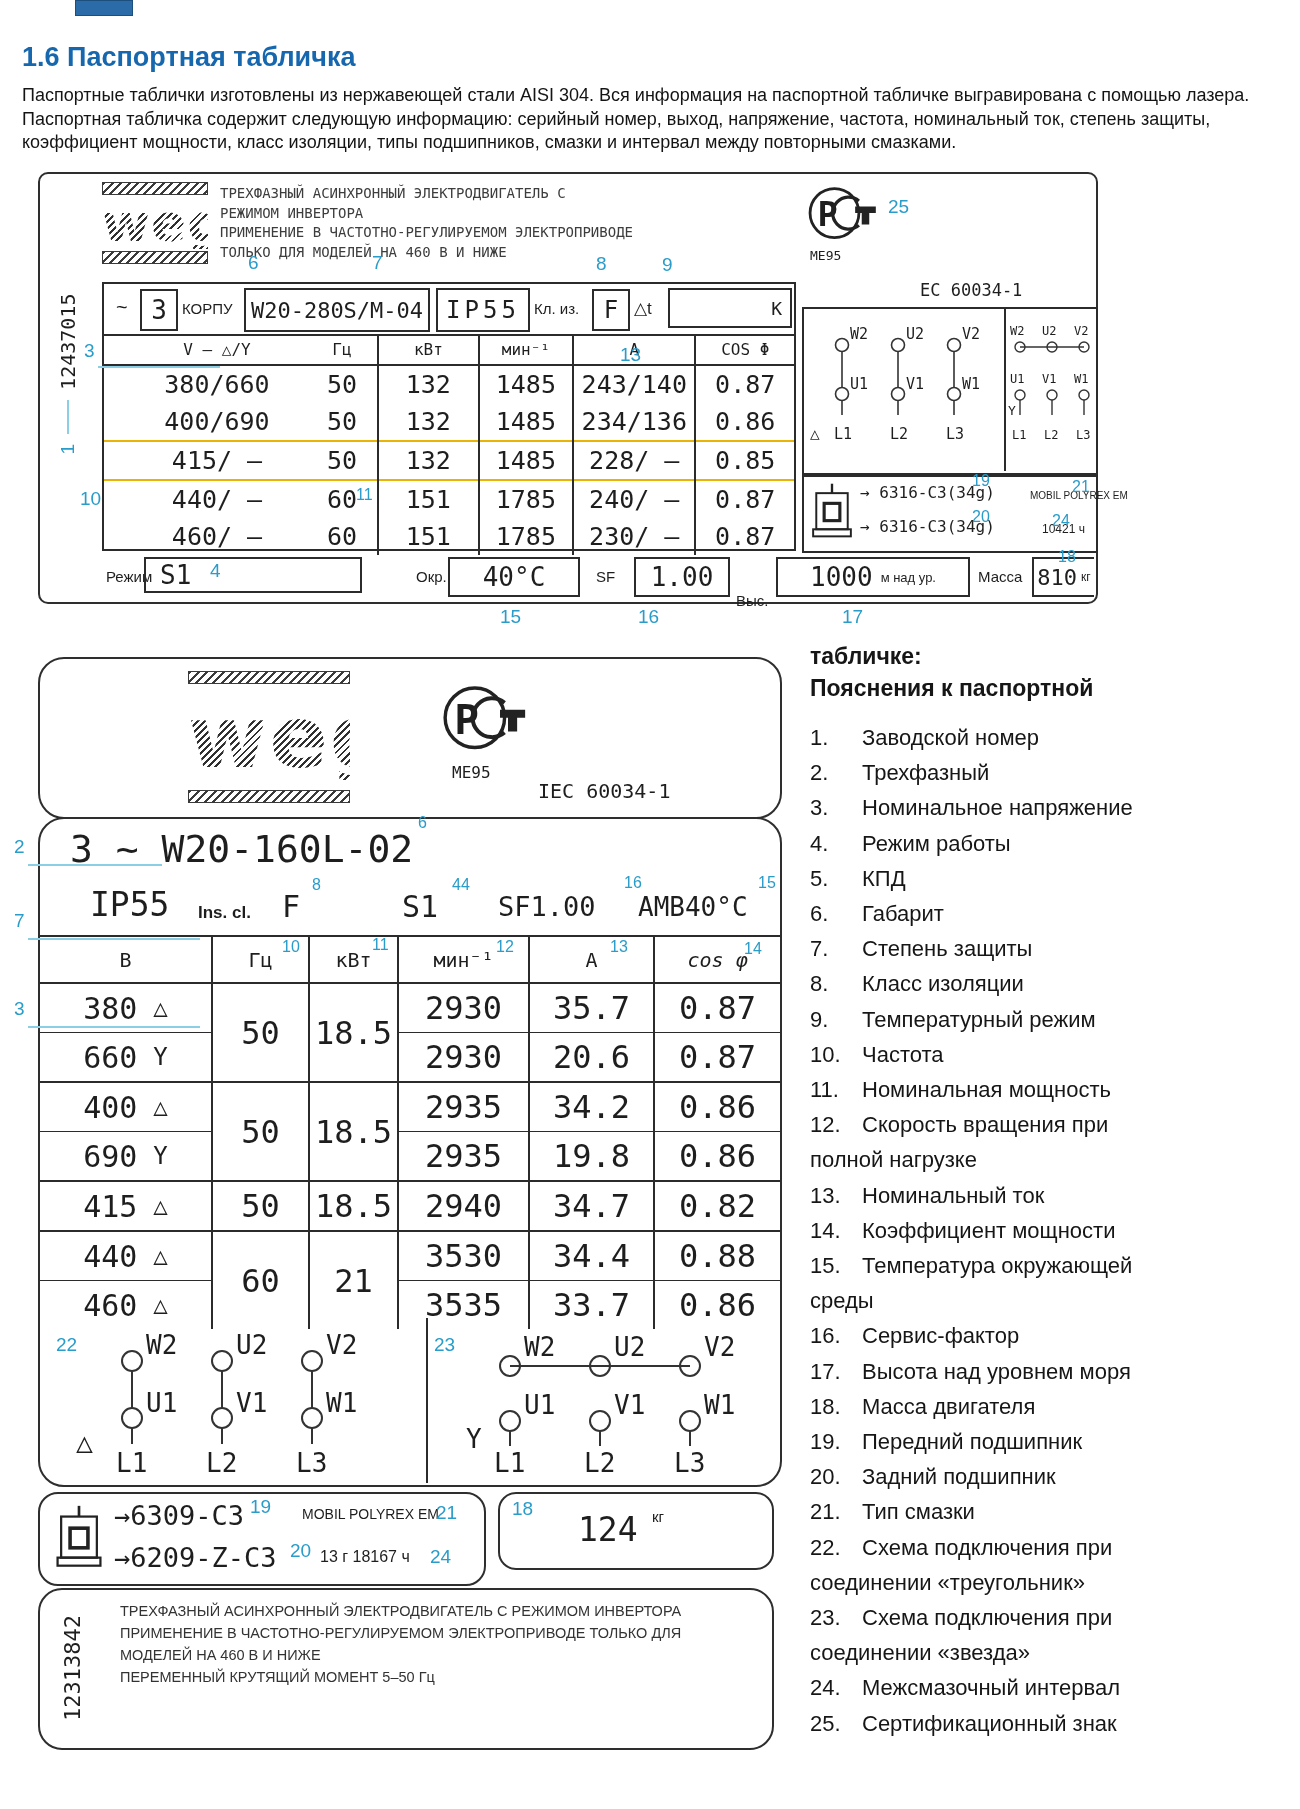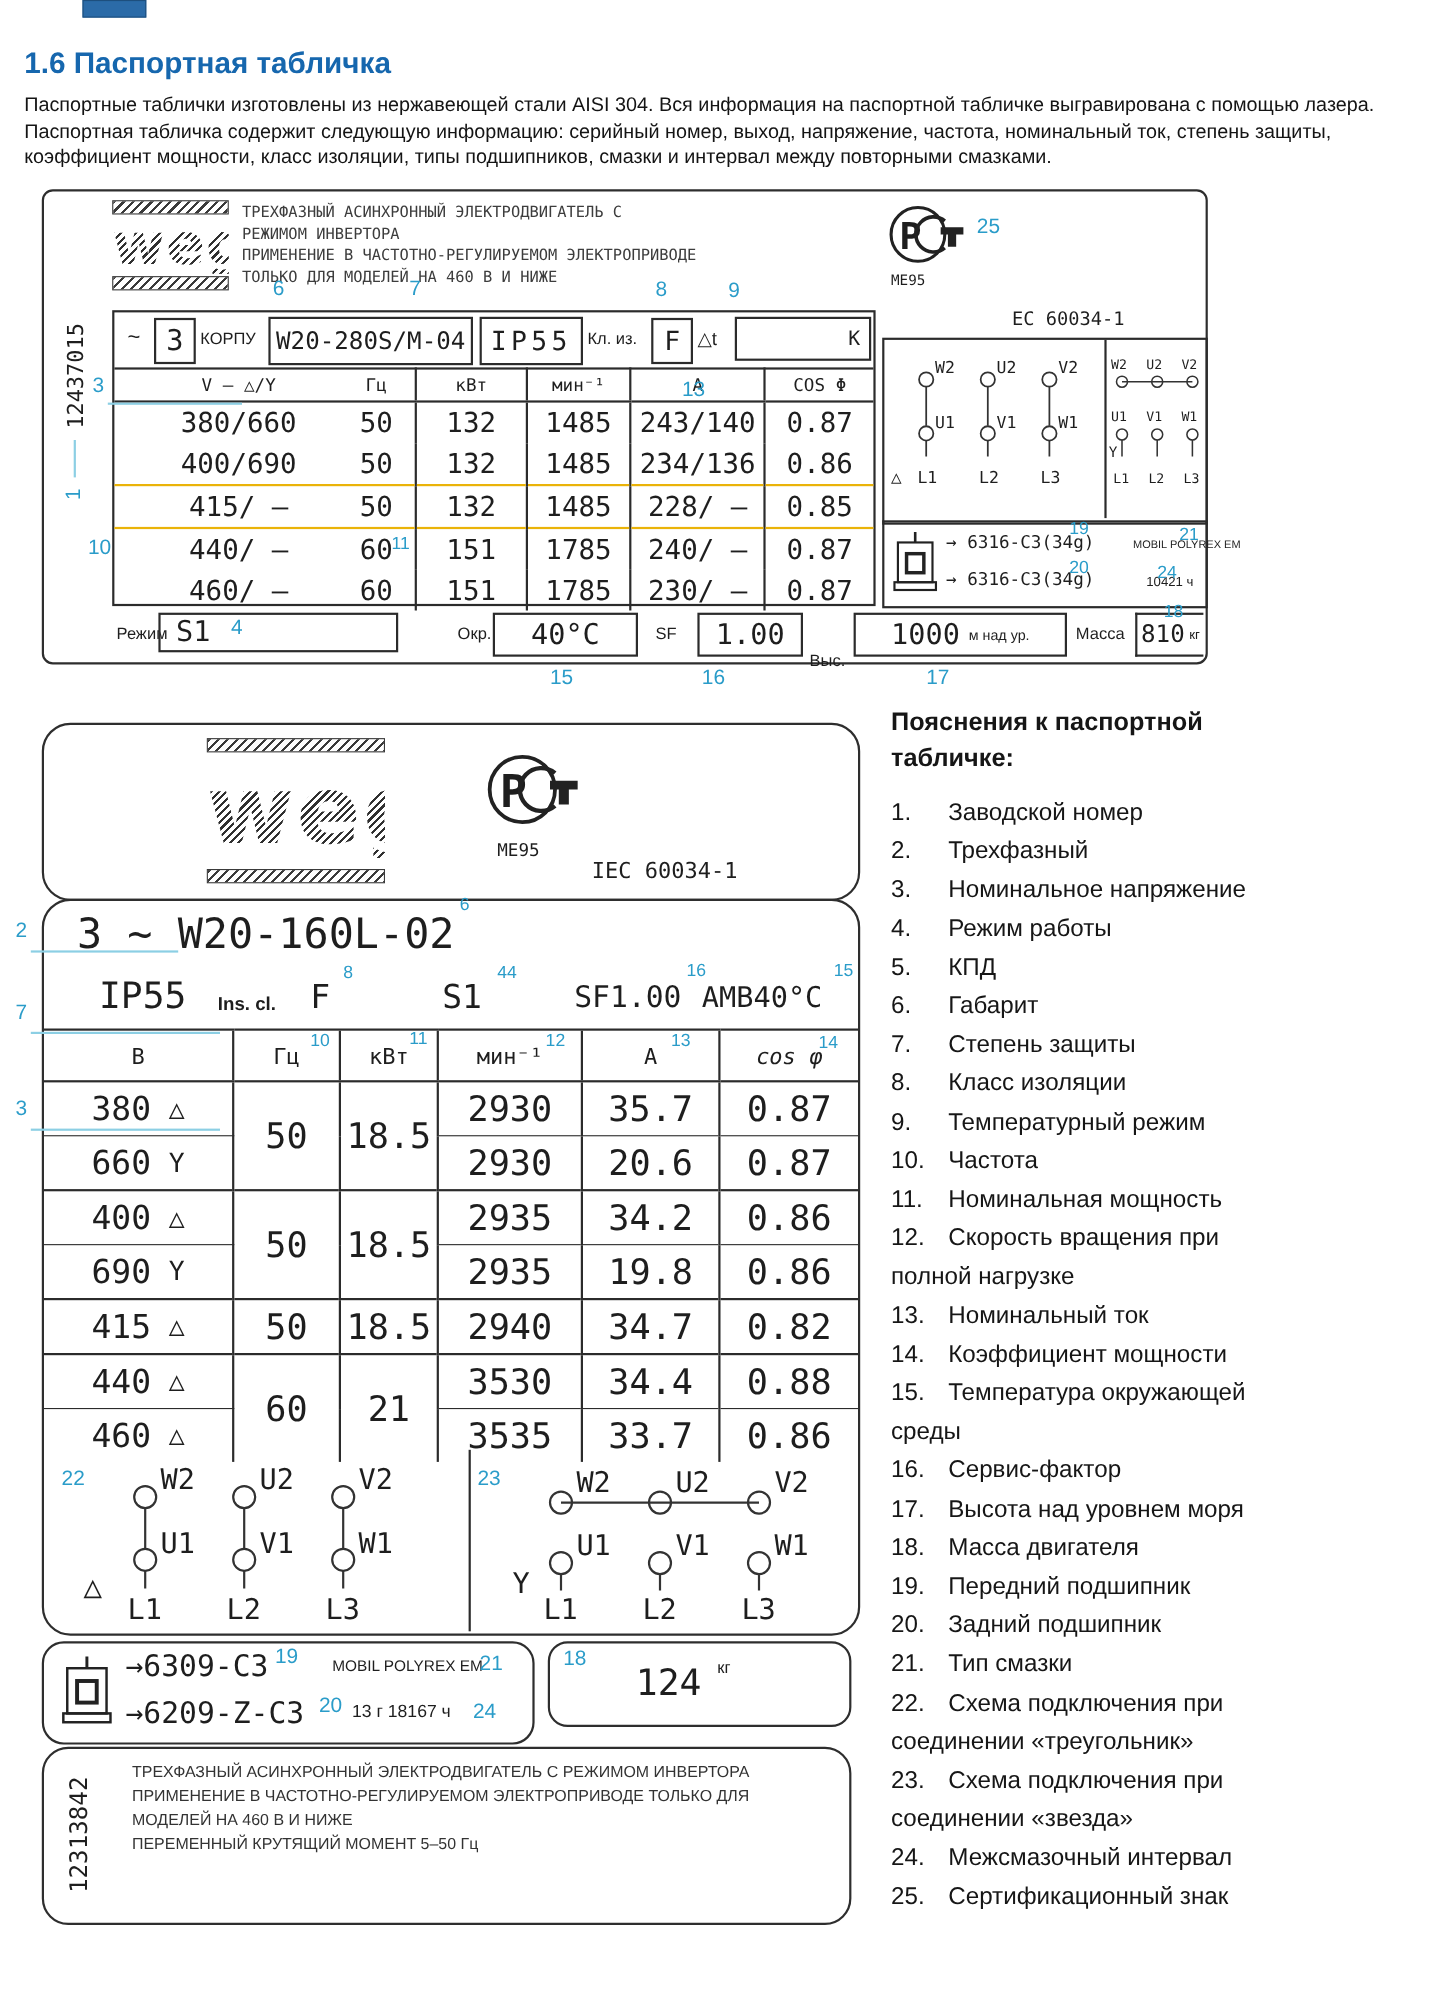--- a/index.html
+++ b/index.html
@@ -336,21 +336,21 @@
     <div class="abs mono engr" style="left:498px;top:120px;font-size:20px;">IEC 60034-1</div>
   </div>
 
   <div class="panel" style="left:38px;top:817px;width:740px;height:666px;">
     <div class="abs mono engr" style="left:30px;top:8px;font-size:38px;white-space:nowrap;">3 ~ W20-160L-02</div>
 
     <div class="abs mono engr" style="left:50px;top:66px;font-size:33px;">IP55</div>
     <div class="abs engr" style="left:158px;top:84px;font-size:17px;font-weight:bold;">Ins. cl.</div>
     <div class="abs mono engr" style="left:242px;top:70px;font-size:30px;">F</div>
     <div class="abs mono engr" style="left:362px;top:70px;font-size:30px;">S1</div>
-    <div class="abs mono engr" style="left:482px;top:72px;font-size:27px;">SF1.00</div>
+    <div class="abs mono engr" style="left:458px;top:72px;font-size:27px;">SF1.00</div>
     <div class="abs mono engr" style="left:598px;top:73px;font-size:26px;">AMB40°C</div>
 
     <div class="t2" style="left:0;top:116px;">
       <table>
         <colgroup>
             <col style="width:172px">
             <col style="width:97px">
             <col style="width:89px">
             <col style="width:131px">
             <col style="width:125px">
@@ -555,22 +555,22 @@
   <span class="co sup" style="left:744px;top:940px;">14</span>
   <span class="co" style="left:56px;top:1334px;">22</span>
   <span class="co" style="left:434px;top:1334px;">23</span>
   <span class="co" style="left:250px;top:1496px;">19</span>
   <span class="co" style="left:436px;top:1502px;">21</span>
   <span class="co" style="left:290px;top:1540px;">20</span>
   <span class="co" style="left:430px;top:1546px;">24</span>
   <span class="co" style="left:512px;top:1498px;">18</span>
 
   <div class="legend" style="left:810px;top:640px;width:484px;">
+    <div class="ltitle">табличке:</div>
     <div class="ltitle">Пояснения к паспортной</div>
-    <div class="ltitle">табличке:</div>
     <div class="items">
       <div><span class="li-num">1.</span><span>Заводской номер</span><span class="li-l2"></span></div>
       <div><span class="li-num">2.</span><span>Трехфазный</span><span class="li-l2"></span></div>
       <div><span class="li-num">3.</span><span>Номинальное напряжение</span><span class="li-l2"></span></div>
       <div><span class="li-num">4.</span><span>Режим работы</span><span class="li-l2"></span></div>
       <div><span class="li-num">5.</span><span>КПД</span><span class="li-l2"></span></div>
       <div><span class="li-num">6.</span><span>Габарит</span><span class="li-l2"></span></div>
       <div><span class="li-num">7.</span><span>Степень защиты</span><span class="li-l2"></span></div>
       <div><span class="li-num">8.</span><span>Класс изоляции</span><span class="li-l2"></span></div>
       <div><span class="li-num">9.</span><span>Температурный режим</span><span class="li-l2"></span></div>

